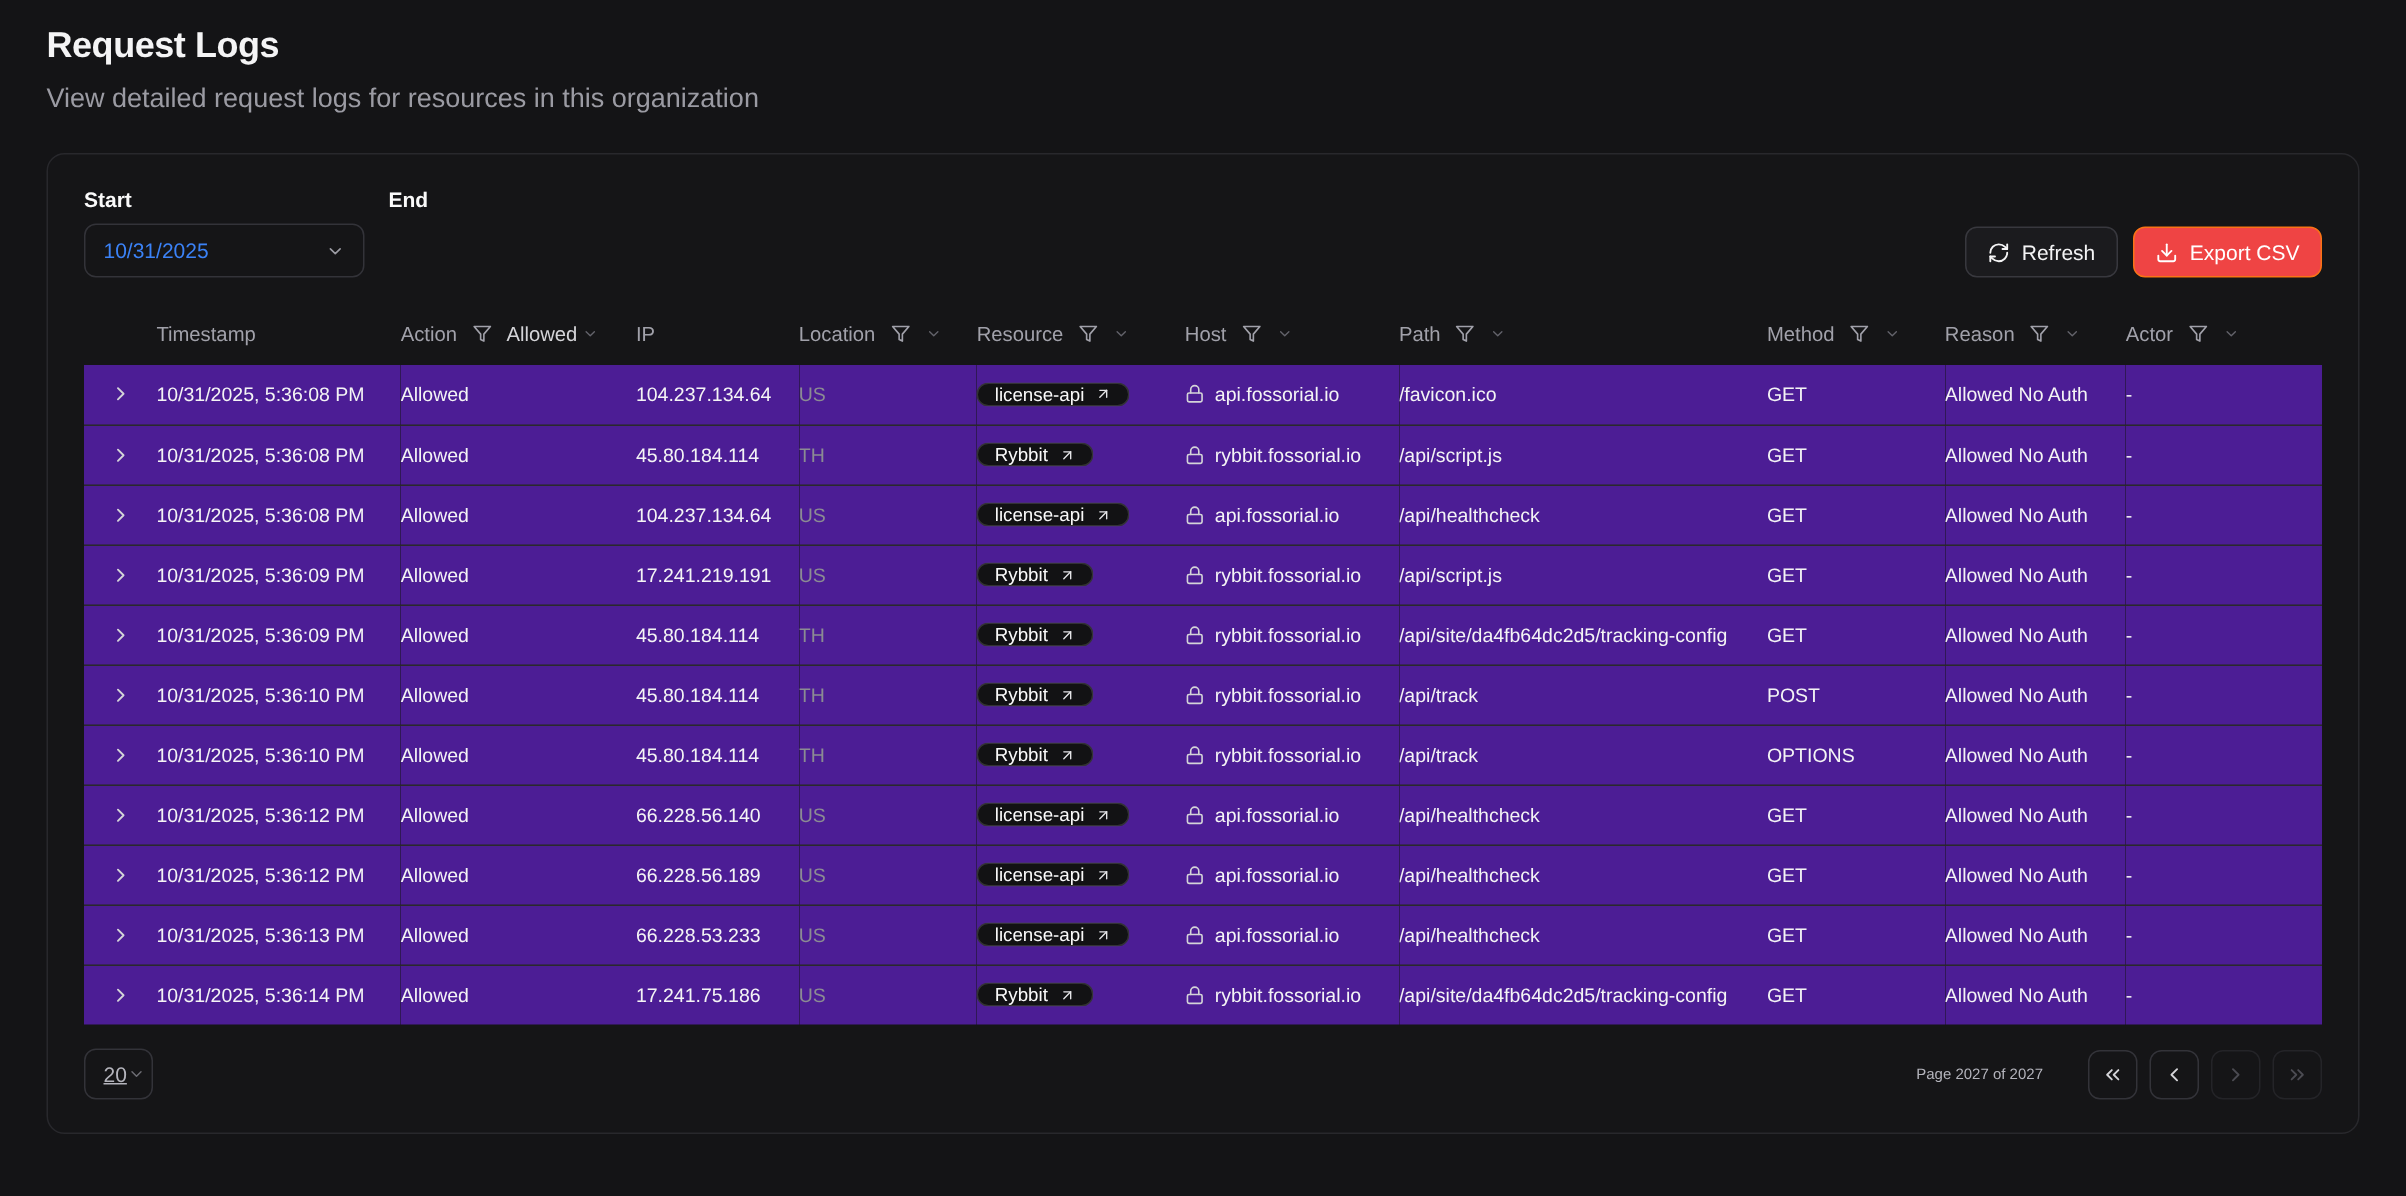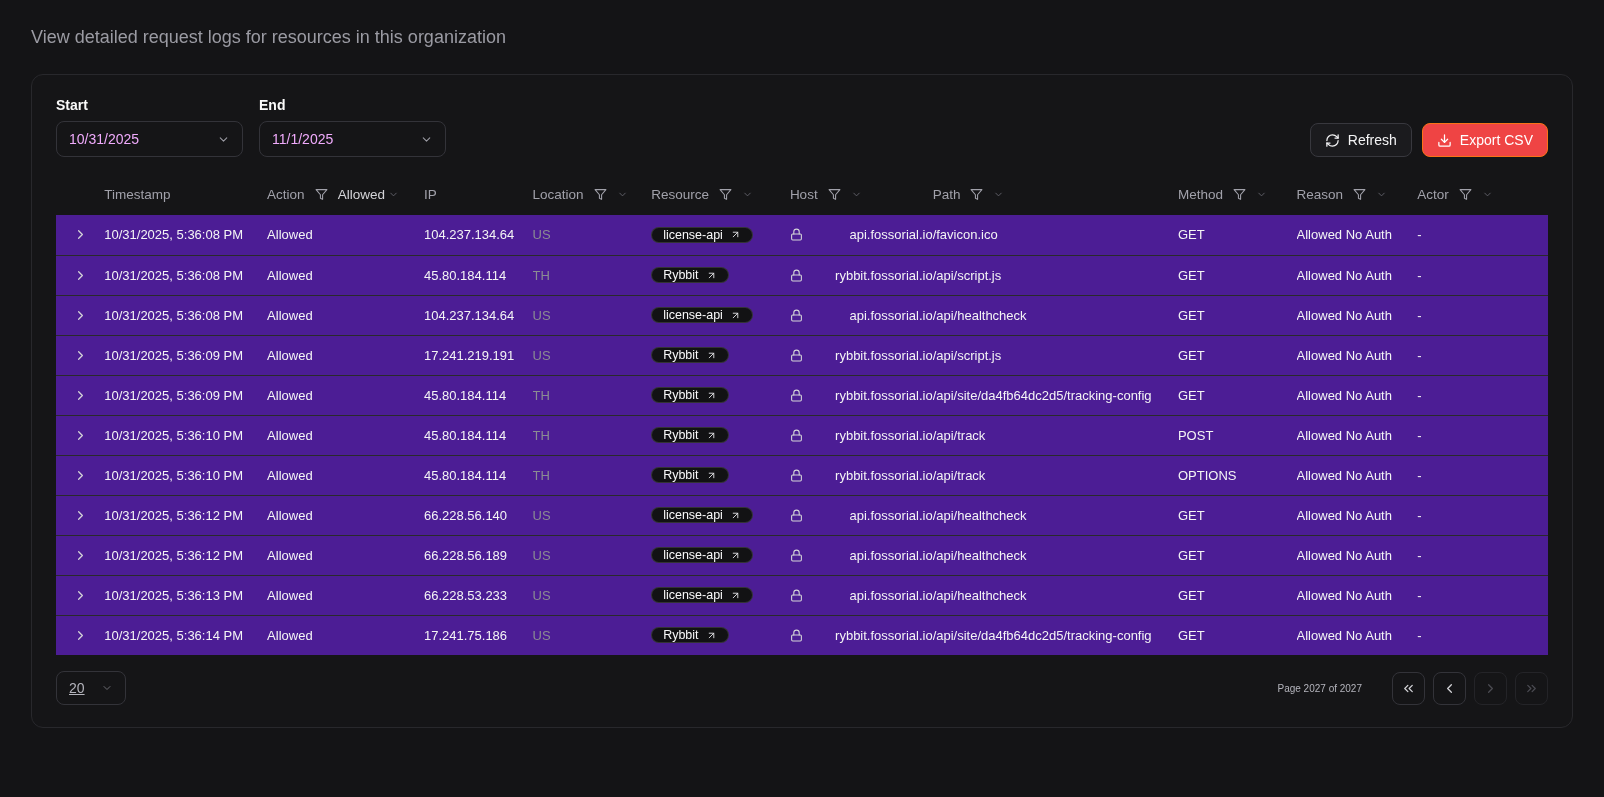--- a/index.html
+++ b/index.html
@@ -26,21 +26,21 @@
 
   .filters-row { display: flex; justify-content: space-between; align-items: flex-end; }
   .date-fields { display: flex; gap: 16px; }
   .field-label { display: block; font-size: 14px; font-weight: 600; color: #fafafa; margin-bottom: 8px; }
   .select {
     width: 187px; height: 36px;
     border: 1px solid #333339; border-radius: 8px;
     background: transparent;
     display: flex; align-items: center; justify-content: space-between;
     padding: 0 12px;
-    font-size: 14px; color: #f0abfc;
+    font-size: 14px; color: #3b82f6;
     cursor: pointer;
   }
   .select .chev { color: #9b9ba3; }
 
   .actions { display: flex; gap: 10px; }
   .btn {
     height: 34px; border-radius: 8px;
     display: inline-flex; align-items: center; gap: 8px;
     font-size: 14px; font-weight: 500; font-family: inherit;
     padding: 0 14px; cursor: pointer;
@@ -71,73 +71,66 @@
     width: 24px; height: 24px; vertical-align: middle;
   }
   td.muted { color: #8b8b93; }
   .badge {
     display: inline-flex; align-items: center; gap: 7px;
     background: #121214; border: 1px solid rgba(255,255,255,0.14);
     border-radius: 999px; padding: 0 11px;
     font-size: 12.5px; color: #fafafa; cursor: pointer;
   }
   .badge .arr { color: #e4e4e7; }
-  .host-inner { display: flex; align-items: center; gap: 7px; justify-content: space-between; }
+  .host-inner { display: flex; align-items: center; gap: 7px; }
   .host-inner .lock { color: #d4d4d8; flex: 0 0 auto; }
 
   .pagination-row { margin-top: 16px; display: flex; justify-content: space-between; align-items: center; }
   .page-size {
-    width: 70px; height: 34px;
+    width: 46px; height: 34px;
     border: 1px solid #333339; border-radius: 8px; background: transparent;
     display: flex; align-items: center; justify-content: space-between;
     padding: 0 12px; font-size: 14px; color: #b4b4bc; cursor: pointer; text-decoration: underline;
   }
   .pager { display: flex; align-items: center; gap: 30px; }
   .page-info { font-size: 10px; color: #b4b4bc; }
   .pager-buttons { display: flex; gap: 8px; }
   .pbtn {
     width: 33px; height: 33px; border-radius: 8px;
     border: 1px solid #333339; background: transparent;
     display: flex; align-items: center; justify-content: center;
     color: #d4d4d8; cursor: pointer;
   }
   .pbtn.disabled { color: #4b4b52; border-color: #242428; cursor: default; }
 </style>
 </head>
 <body>
 
 <div class="page-header">
+  <div class="page-title">Request Logs</div>
   <div class="page-subtitle">View detailed request logs for resources in this organization</div>
 </div>
 
 <div class="card">
 
   <div class="filters-row">
     <div class="date-fields">
       <div>
         <span class="field-label">Start</span>
         <div class="select">
           <span>10/31/2025</span>
           <span class="chev">
             <svg width="13" height="13" viewBox="0 0 24 24" fill="none" stroke="currentColor" stroke-width="2" stroke-linecap="round" stroke-linejoin="round">
                 <polyline points="6 9 12 15 18 9"></polyline>
               </svg>
           </span>
         </div>
       </div>
       <div>
         <span class="field-label">End</span>
-        <div class="select">
-          <span>11/1/2025</span>
-          <span class="chev">
-            <svg width="13" height="13" viewBox="0 0 24 24" fill="none" stroke="currentColor" stroke-width="2" stroke-linecap="round" stroke-linejoin="round">
-                <polyline points="6 9 12 15 18 9"></polyline>
-              </svg>
-          </span>
-        </div>
       </div>
     </div>
     <div class="actions">
       <button class="btn btn-secondary">
         <span>
           <svg width="15" height="15" viewBox="0 0 24 24" fill="none" stroke="currentColor" stroke-width="2" stroke-linecap="round" stroke-linejoin="round">
               <path d="M3 12a9 9 0 0 1 9-9 9.75 9.75 0 0 1 6.74 2.74L21 8"></path>
               <path d="M21 3v5h-5"></path>
               <path d="M21 12a9 9 0 0 1-9 9 9.75 9.75 0 0 1-6.74-2.74L3 16"></path>
               <path d="M8 16H3v5"></path>

